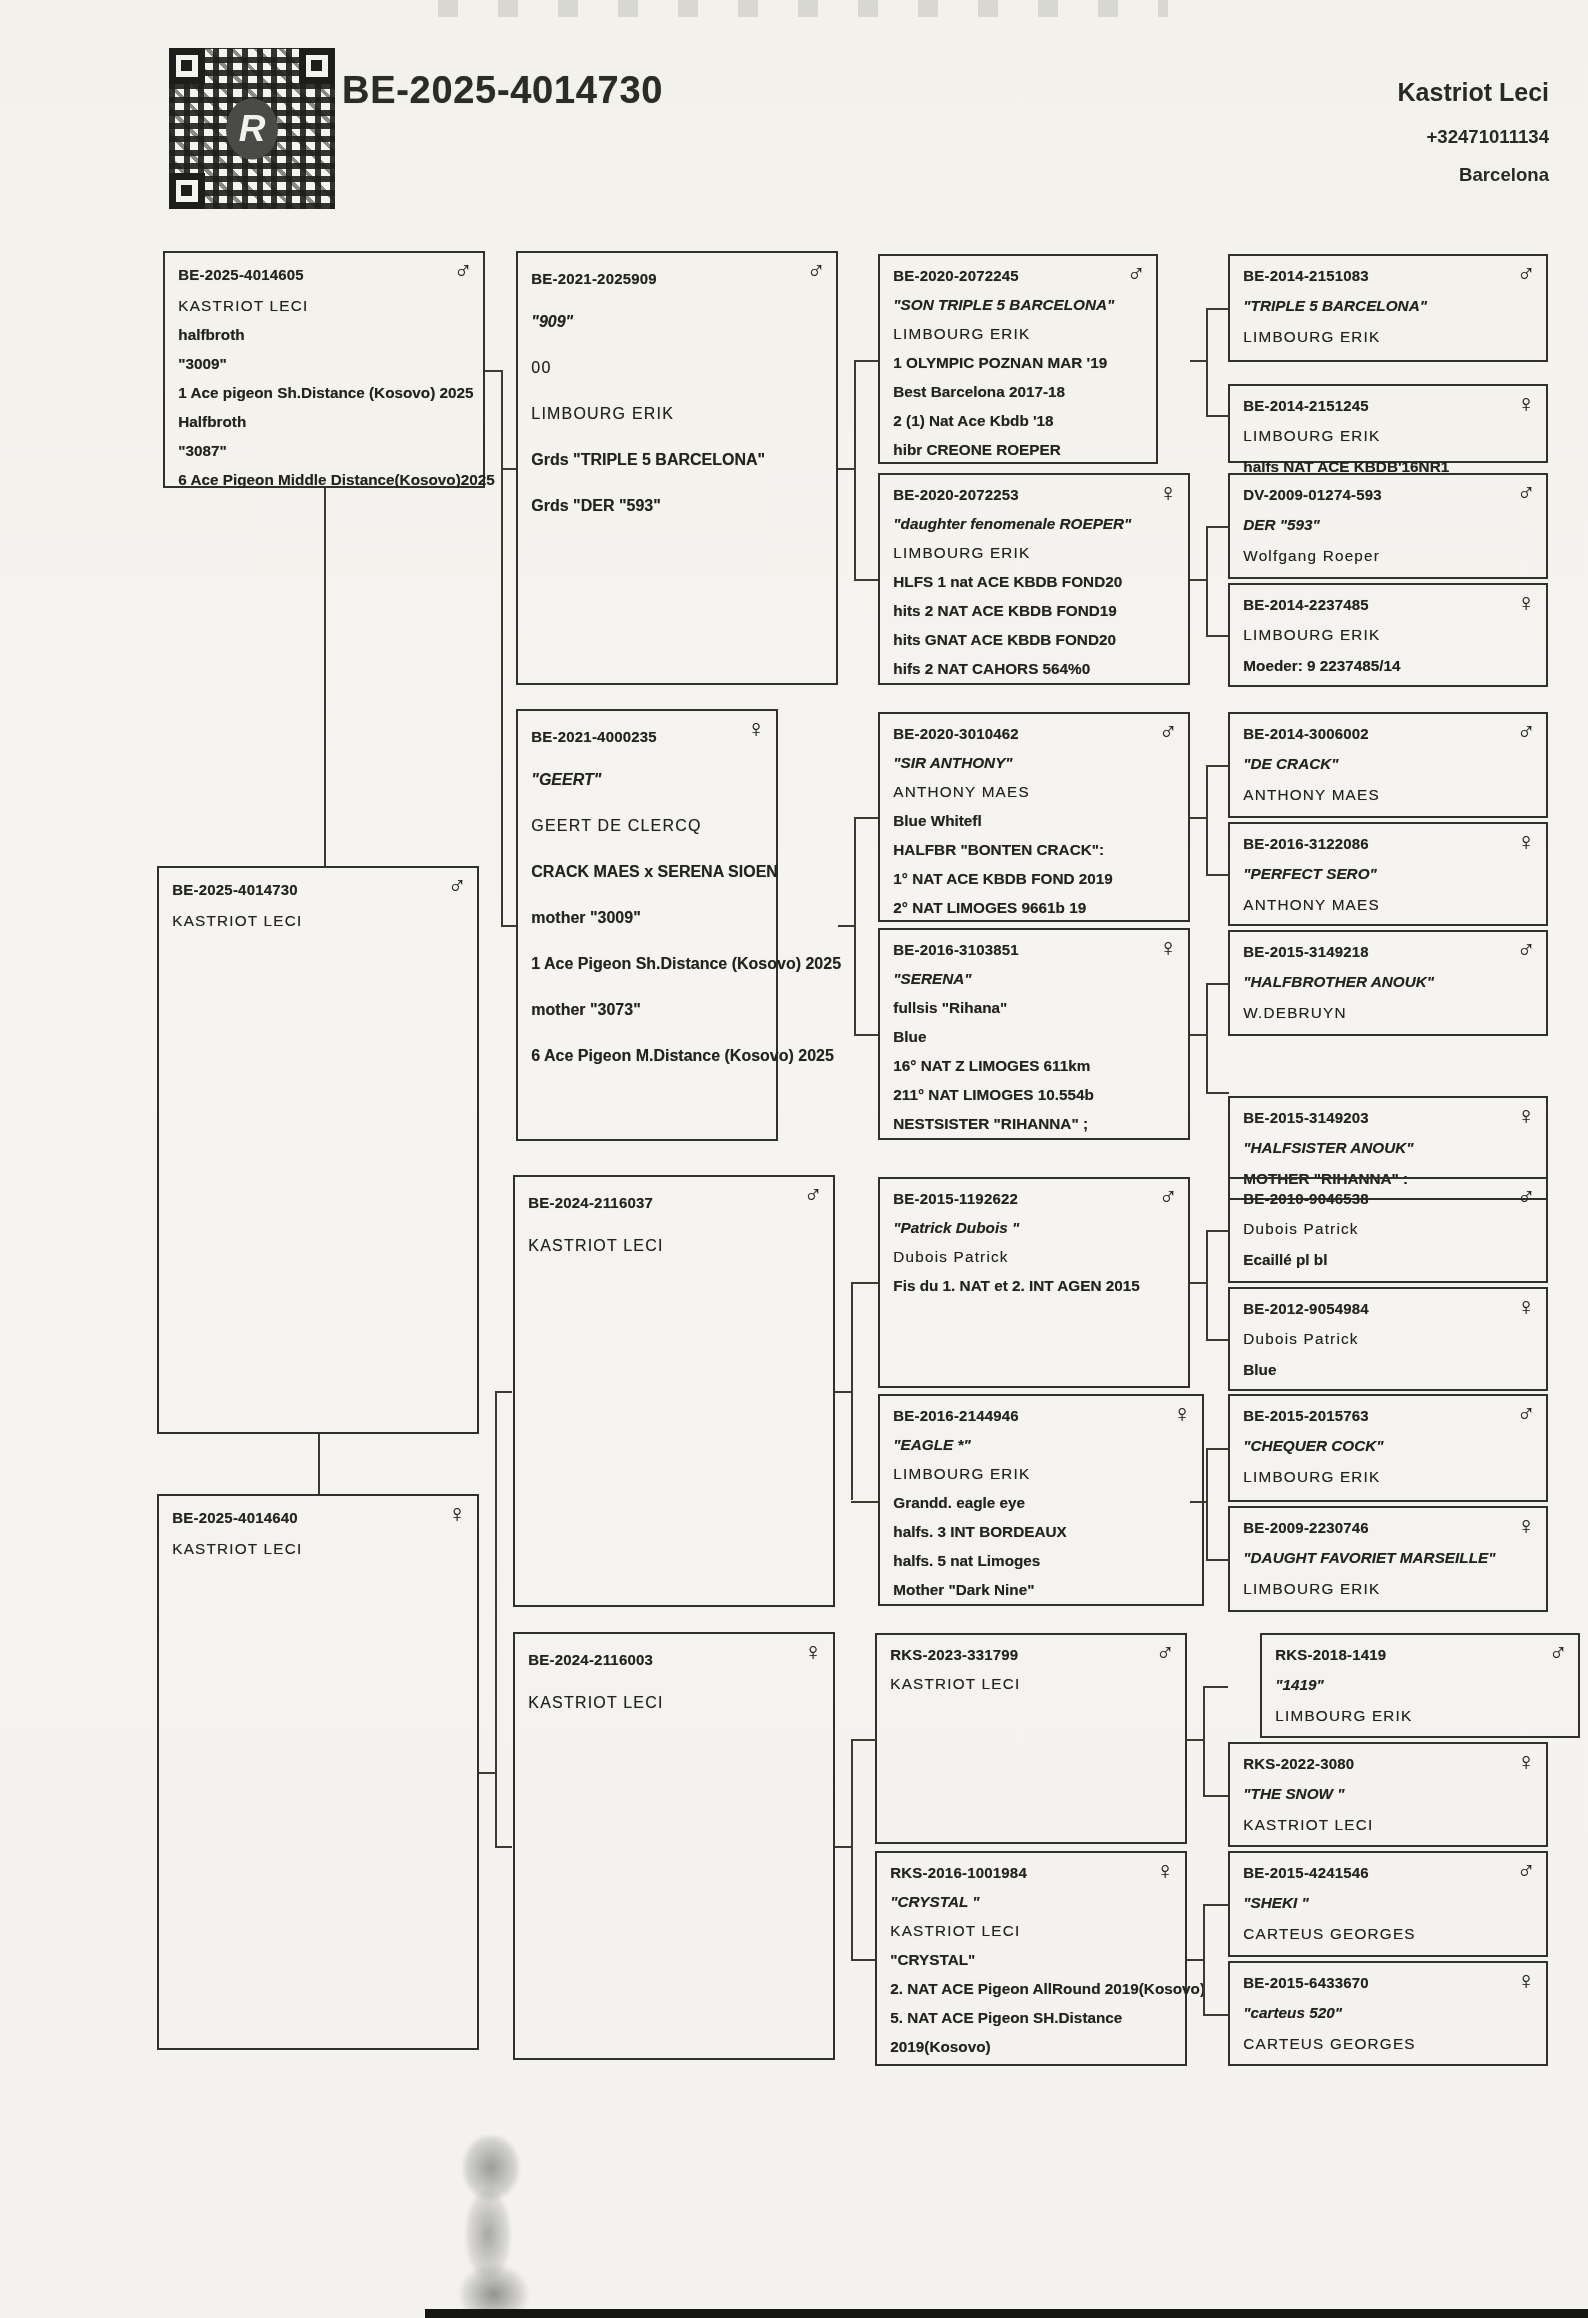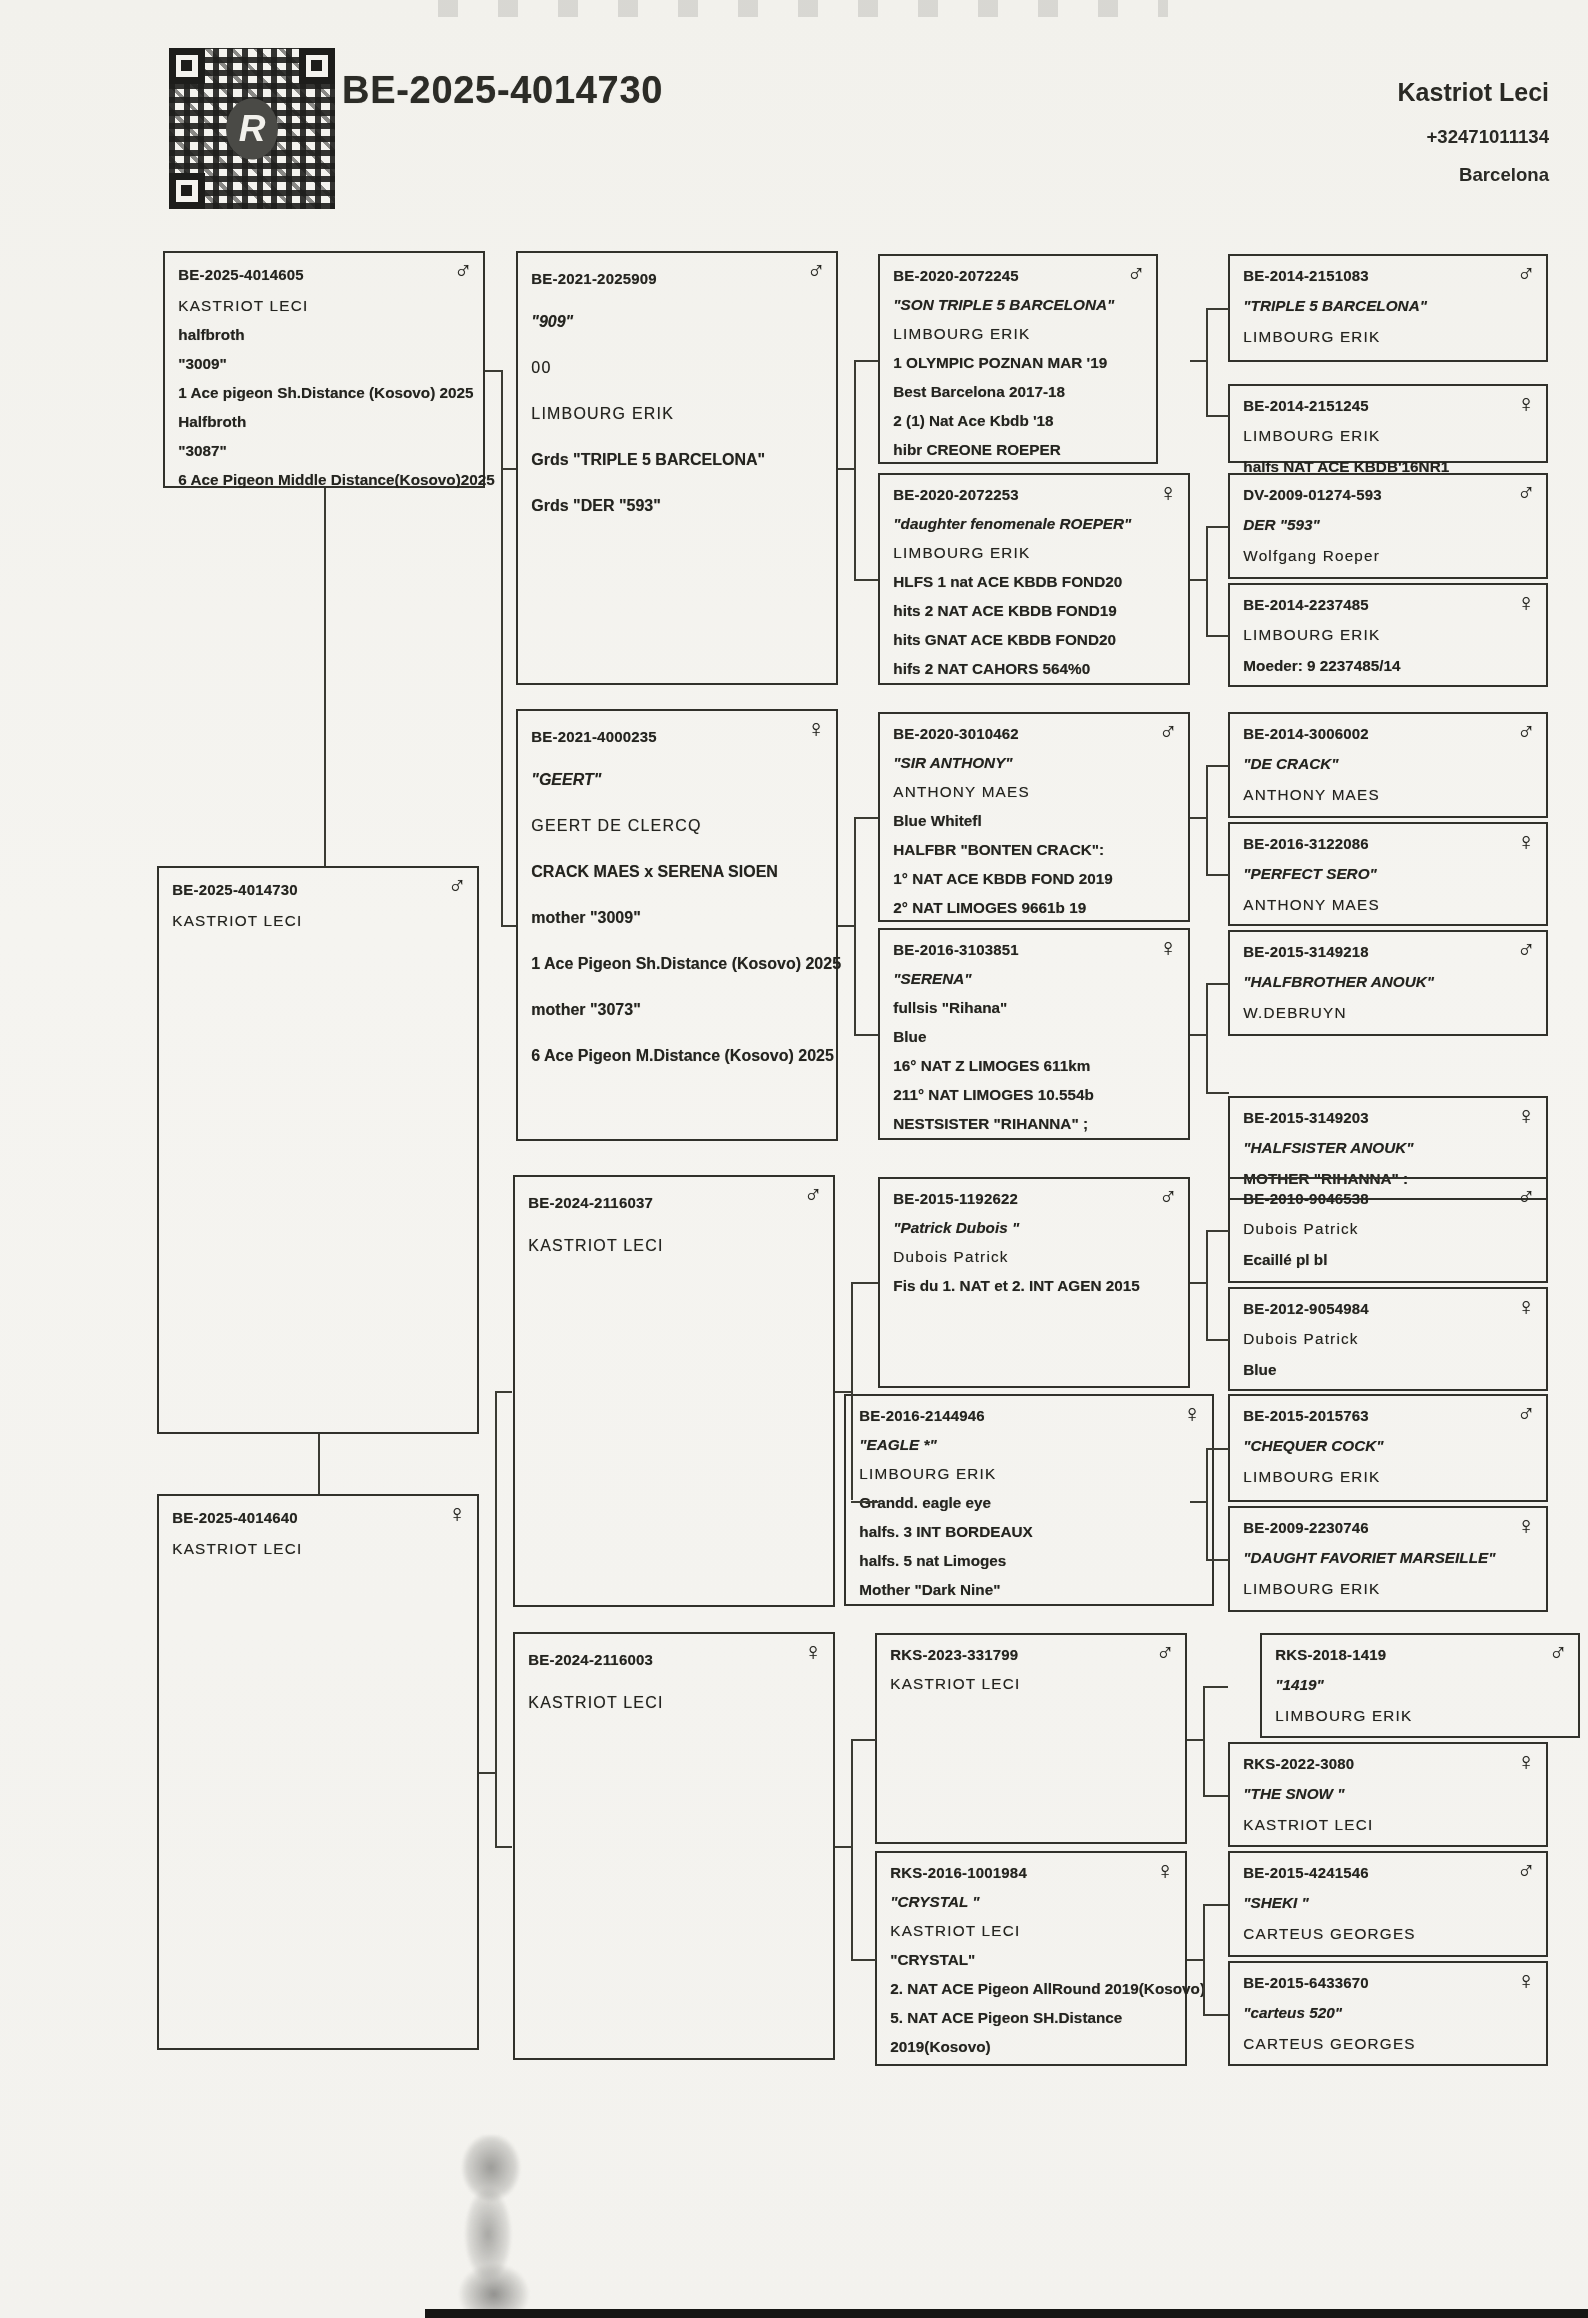--- a/index.html
+++ b/index.html
@@ -99,21 +99,21 @@
       </div>
       <div class="pbox col1" style="left: 516px; top: 251px; width: 322px; height: 434px;">
         <div class="ring">BE-2021-2025909</div>
         <span class="sex">♂</span>
         <div class="ln bi">"909"</div>
         <div class="ln r">00</div>
         <div class="ln r">LIMBOURG ERIK</div>
         <div class="ln b">Grds  "TRIPLE 5 BARCELONA"</div>
         <div class="ln b">Grds  "DER "593"</div>
       </div>
-      <div class="pbox col1" style="left: 516px; top: 709px; width: 322px; height: 432px;">
+      <div class="pbox col1" style="left: 516px; top: 709px; width: 262px; height: 432px;">
         <div class="ring">BE-2021-4000235</div>
         <span class="sex">♀</span>
         <div class="ln bi">"GEERT"</div>
         <div class="ln r">GEERT DE CLERCQ</div>
         <div class="ln b">CRACK MAES x SERENA SIOEN</div>
         <div class="ln b">mother "3009"</div>
         <div class="ln b">1 Ace Pigeon Sh.Distance (Kosovo) 2025</div>
         <div class="ln b">mother "3073"</div>
         <div class="ln b">6 Ace Pigeon M.Distance (Kosovo) 2025</div>
       </div>
@@ -167,21 +167,21 @@
         <div class="ln b">211° NAT LIMOGES 10.554b</div>
         <div class="ln b">NESTSISTER "RIHANNA" ;</div>
       </div>
       <div class="pbox col2" style="left: 878px; top: 1177px; width: 312px; height: 211px;">
         <div class="ring">BE-2015-1192622</div>
         <span class="sex">♂</span>
         <div class="ln bi">"Patrick Dubois "</div>
         <div class="ln r">Dubois Patrick</div>
         <div class="ln b">Fis du 1. NAT  et  2. INT  AGEN 2015</div>
       </div>
-      <div class="pbox col2" style="left: 844px; top: 1394px; width: 370px; height: 212px;">
+      <div class="pbox col2" style="left: 878px; top: 1394px; width: 326px; height: 212px;">
         <div class="ring">BE-2016-2144946</div>
         <span class="sex">♀</span>
         <div class="ln bi">"EAGLE *"</div>
         <div class="ln r">LIMBOURG ERIK</div>
         <div class="ln b">Grandd. eagle eye</div>
         <div class="ln b">halfs. 3 INT BORDEAUX</div>
         <div class="ln b">halfs. 5 nat Limoges</div>
         <div class="ln b">Mother  "Dark Nine"</div>
       </div>
       <div class="pbox col2" style="left: 875px; top: 1633px; width: 312px; height: 211px;">

